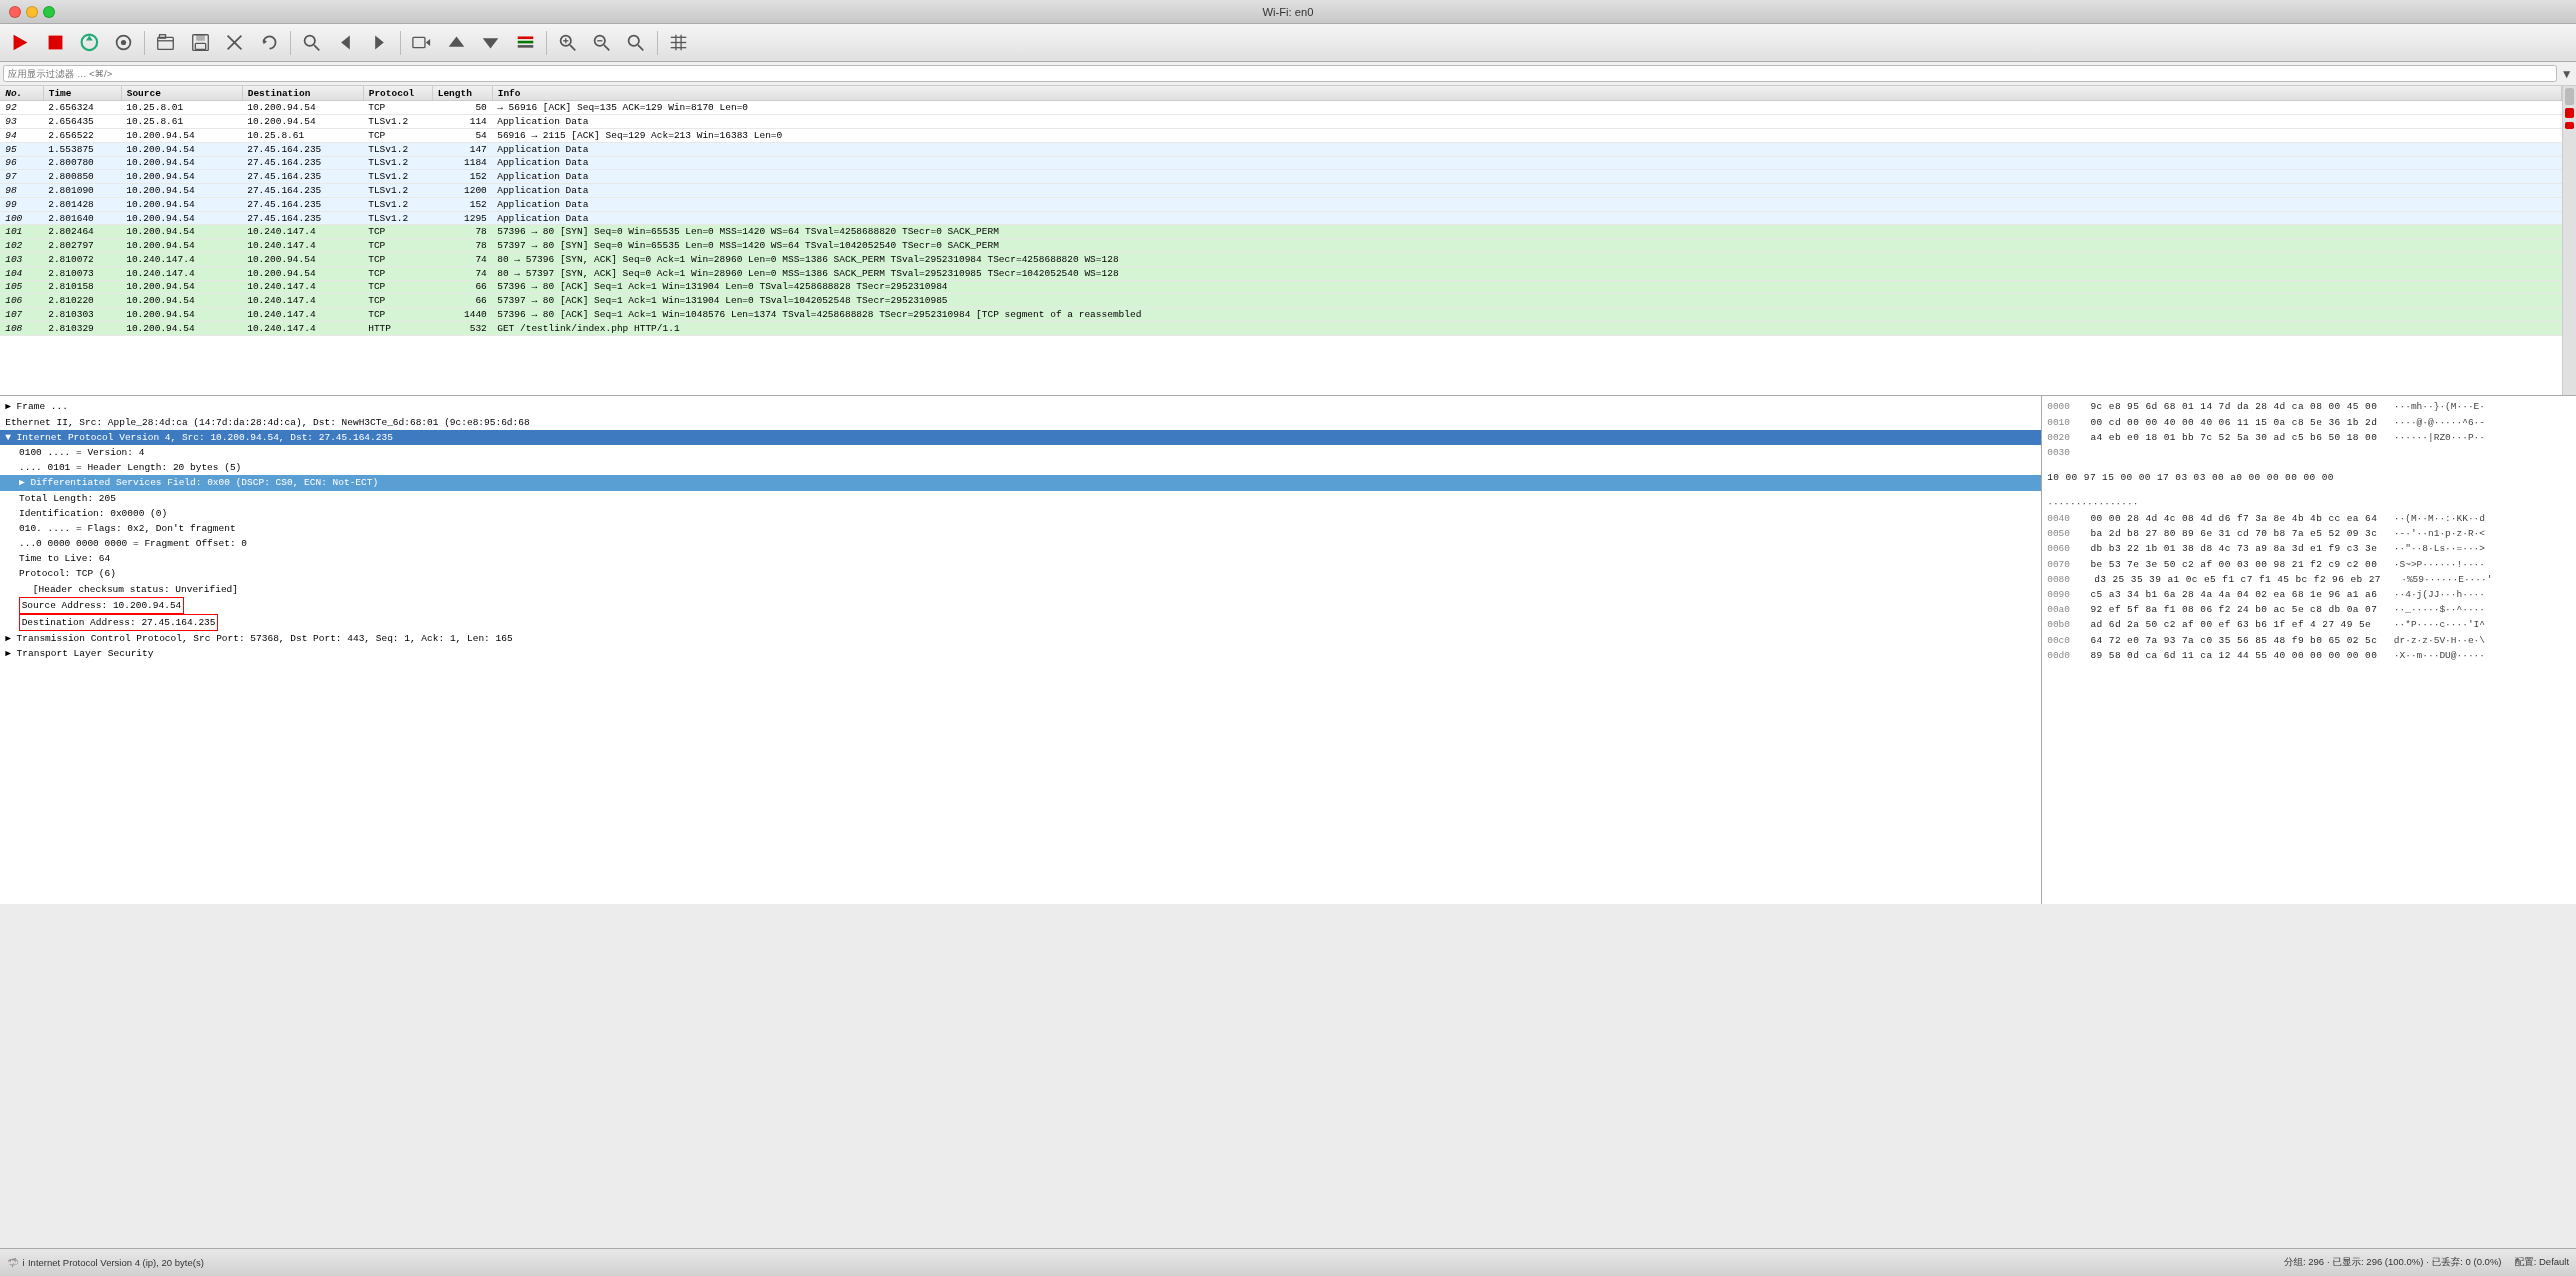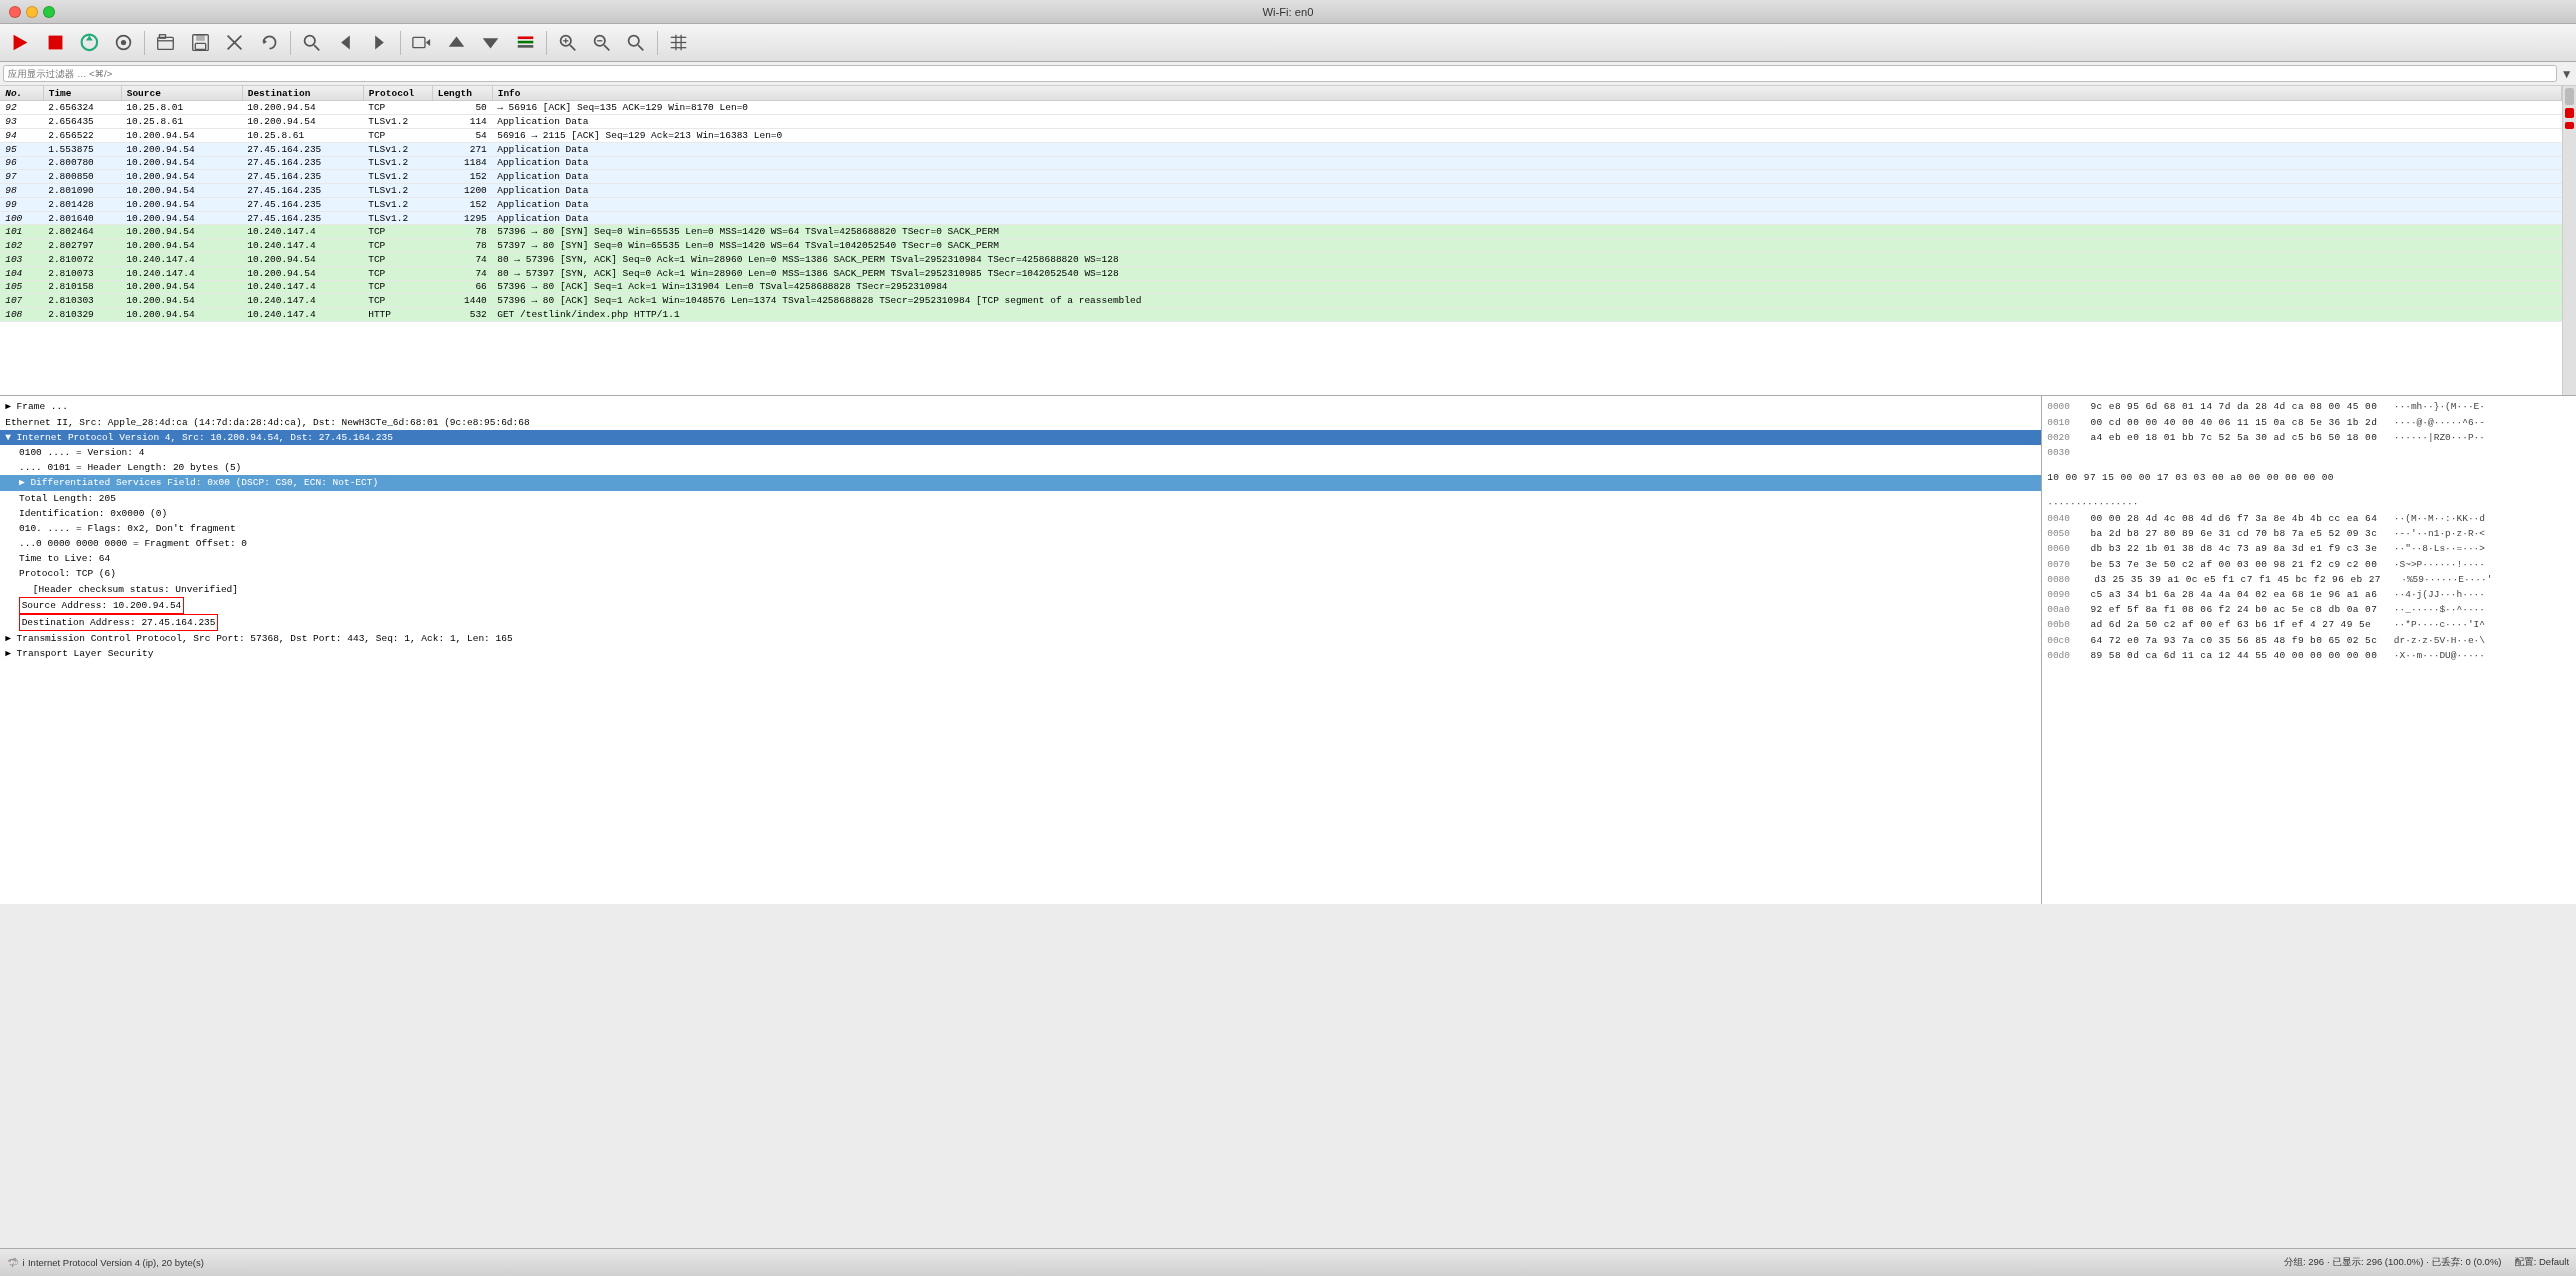--- a/index.html
+++ b/index.html
@@ -374,21 +374,21 @@
     <td class="col-proto">TCP</td>
     <td class="col-len" style="text-align:right;">54</td>
     <td class="col-info">56916 → 2115 [ACK] Seq=129 Ack=213 Win=16383 Len=0</td>
   </tr>
           <tr class="row-light-blue">
     <td class="col-no">95</td>
     <td class="col-time">1.553875</td>
     <td class="col-src">10.200.94.54</td>
     <td class="col-dst">27.45.164.235</td>
     <td class="col-proto">TLSv1.2</td>
-    <td class="col-len" style="text-align:right;">271</td>
+    <td class="col-len" style="text-align:right;">147</td>
     <td class="col-info">Application Data</td>
   </tr>
           <tr class="row-light-blue">
     <td class="col-no">96</td>
     <td class="col-time">2.800780</td>
     <td class="col-src">10.200.94.54</td>
     <td class="col-dst">27.45.164.235</td>
     <td class="col-proto">TLSv1.2</td>
     <td class="col-len" style="text-align:right;">1184</td>
     <td class="col-info">Application Data</td>
@@ -466,20 +466,29 @@
     <td class="col-info">80 → 57397 [SYN, ACK] Seq=0 Ack=1 Win=28960 Len=0 MSS=1386 SACK_PERM TSval=2952310985 TSecr=1042052540 WS=128</td>
   </tr>
           <tr class="row-green">
     <td class="col-no">105</td>
     <td class="col-time">2.810158</td>
     <td class="col-src">10.200.94.54</td>
     <td class="col-dst">10.240.147.4</td>
     <td class="col-proto">TCP</td>
     <td class="col-len" style="text-align:right;">66</td>
     <td class="col-info">57396 → 80 [ACK] Seq=1 Ack=1 Win=131904 Len=0 TSval=4258688828 TSecr=2952310984</td>
+  </tr>
+          <tr class="row-green">
+    <td class="col-no">106</td>
+    <td class="col-time">2.810220</td>
+    <td class="col-src">10.200.94.54</td>
+    <td class="col-dst">10.240.147.4</td>
+    <td class="col-proto">TCP</td>
+    <td class="col-len" style="text-align:right;">66</td>
+    <td class="col-info">57397 → 80 [ACK] Seq=1 Ack=1 Win=131904 Len=0 TSval=1042052548 TSecr=2952310985</td>
   </tr>
           <tr class="row-green">
     <td class="col-no">107</td>
     <td class="col-time">2.810303</td>
     <td class="col-src">10.200.94.54</td>
     <td class="col-dst">10.240.147.4</td>
     <td class="col-proto">TCP</td>
     <td class="col-len" style="text-align:right;">1440</td>
     <td class="col-info">57396 → 80 [ACK] Seq=1 Ack=1 Win=1048576 Len=1374 TSval=4258688828 TSecr=2952310984 [TCP segment of a reassembled</td>
   </tr>

